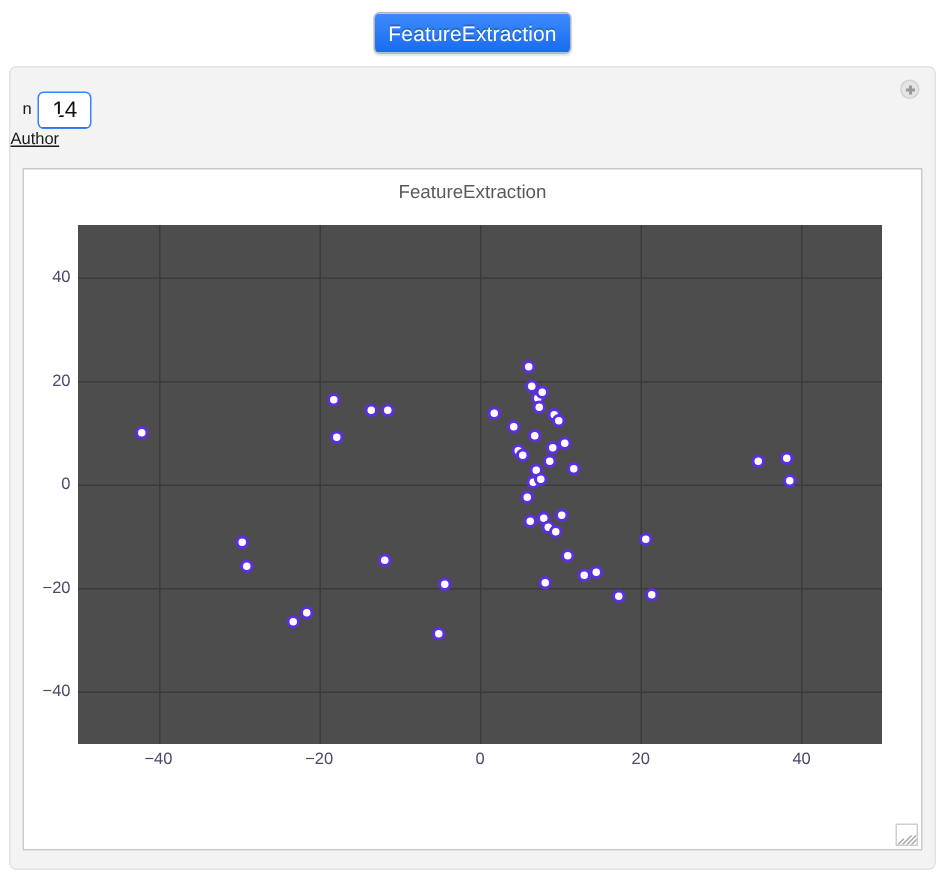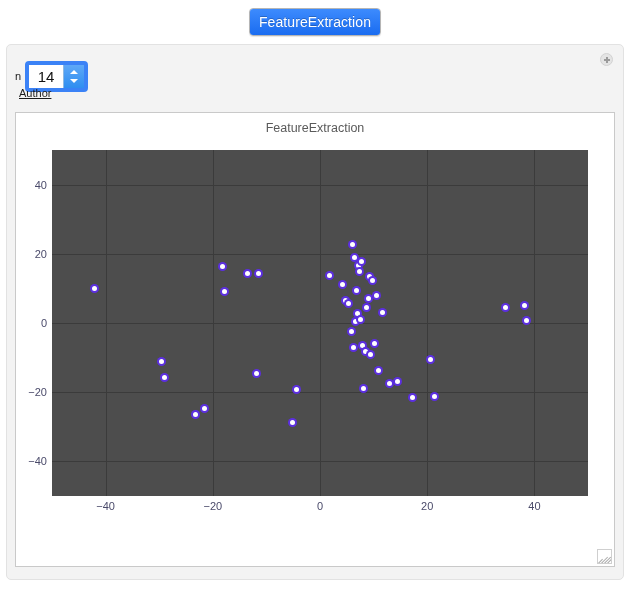--- a/index.html
+++ b/index.html
@@ -96,26 +96,27 @@
   }
   .ctrl-label {
     font-size: 11px;
     color: #1a1a1a;
     margin-right: 4px;
     line-height: 1;
   }
   .spinner {
     display: flex;
     align-items: stretch;
-    border: 4px solid #3b82f6;
+    border: 1px solid #3b82f6;
     border-radius: 4px;
     overflow: hidden;
     height: 23px;
     box-shadow: inset 0 1px 1px rgba(0,0,0,0.06);
     background: #000000;
+    flex-direction: column;
   }
   .spinner-value {
     width: 34px;
     font-size: 15px;
     color: #111;
     text-align: center;
     line-height: 23px;
     background: #ffffff;
     border: none;
     outline: none;
@@ -134,21 +135,21 @@
     transform: translateX(-50%);
     width: 0; height: 0;
     border-left: 4px solid transparent;
     border-right: 4px solid transparent;
   }
   .arrow.up   { top: 5px;  border-bottom: 4px solid #ffffff; }
   .arrow.down { bottom: 5px; border-top: 4px solid #ffffff; }
 
   .author-label {
     position: absolute;
-    left: 12px; top: 26px;
+    left: 0; top: 26px;
     font-size: 11px;
     color: #1a1a1a;
     text-decoration: underline;
   }
 
   
   .plot-panel {
     position: absolute;
     left: 8px; top: 67px;
     width: 600px;

